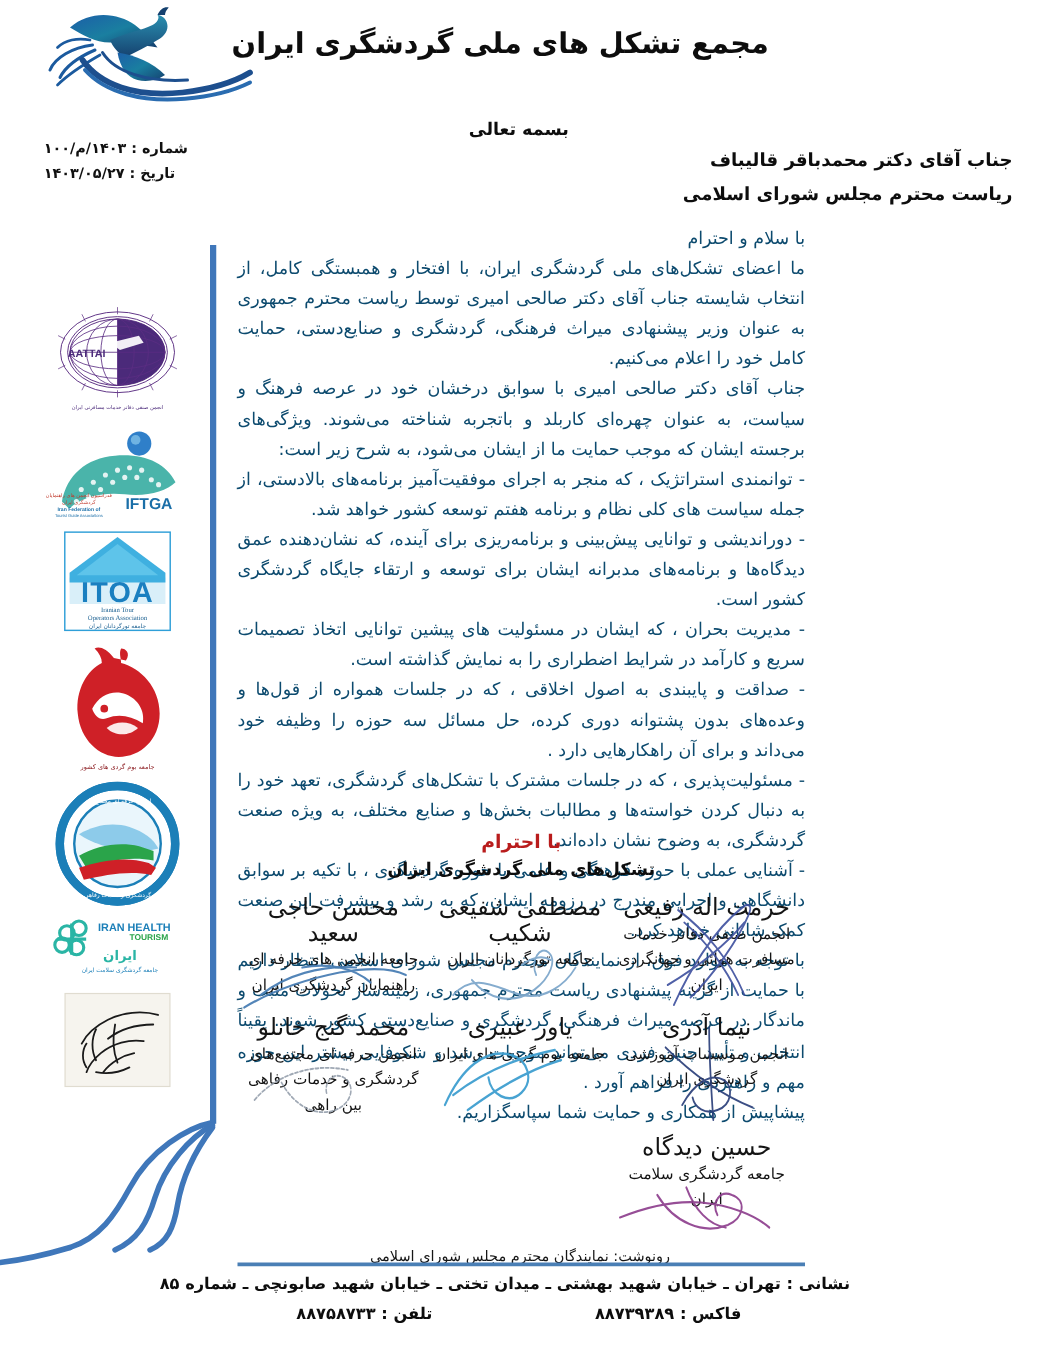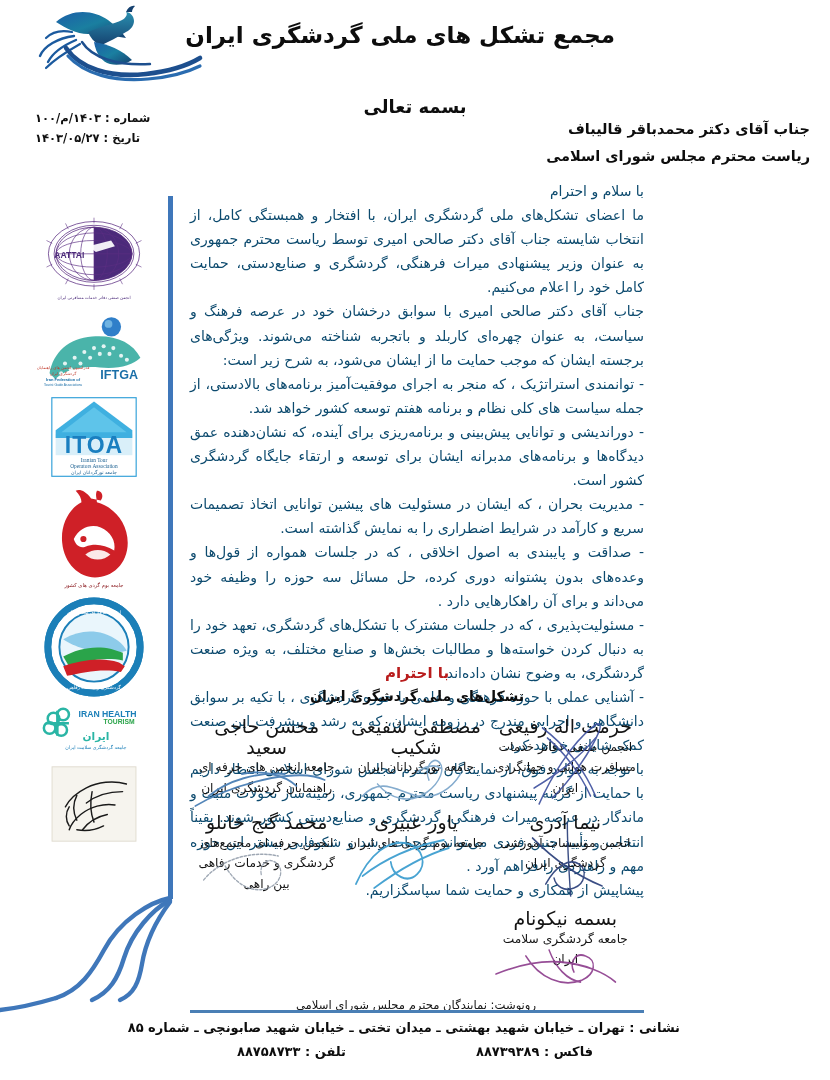--- a/index.html
+++ b/index.html
@@ -52,21 +52,21 @@
     width: 182px;
     height: 92px;
   }
 
   
   .basmala {
     position: absolute;
     top: 96px;
     right: 0; left: 0;
     text-align: center;
-    font-size: 18px;
+    font-size: 14px;
     font-weight: bold;
     color: #0d0d0d;
   }
 
   
   .refblock {
     position: absolute;
     top: 108px;
     left: 35px;
     width: 190px;
@@ -111,21 +111,21 @@
     position: absolute;
     top: 880px;
     left: 0px;
     width: 180px;
     height: 175px;
   }
 
   
   .logo-rail {
     position: absolute;
-    top: 212px;
+    top: 240px;
     left: 28px;
     width: 132px;
   }
   .logo-cell {
     width: 132px;
     display: flex;
     align-items: center;
     justify-content: center;
     margin-bottom: 6px;
   }
@@ -589,21 +589,21 @@
       <div class="sig-cell">
         <div class="scribble">
           <svg viewBox="0 0 180 92" width="100%" height="92" preserveAspectRatio="none" aria-hidden="true">
             <g stroke="#8e3f8e" stroke-width="1.8" fill="none" stroke-linecap="round" opacity="0.92">
               <path d="M6 64 C30 56 56 50 84 52 C112 54 136 62 150 72"></path>
               <path d="M42 46 C58 68 86 78 110 70 C126 64 128 50 114 46 C102 42 94 52 100 62"></path>
               <path d="M70 40 C78 58 92 70 108 72"></path>
             </g>
           </svg>
         </div>
-        <span class="sname">بسمه نیکونام</span>
+        <span class="sname">حسین دیدگاه</span>
         <span class="sorg">جامعه گردشگری سلامت ایران</span>
       </div>
       <div class="sig-cell"></div>
       <div class="sig-cell"></div>
     </div>
   </div>
 
   <div class="cc-line">رونوشت:  نمایندگان محترم مجلس شورای اسلامی</div>
 
   <div class="footer-rule"></div>

